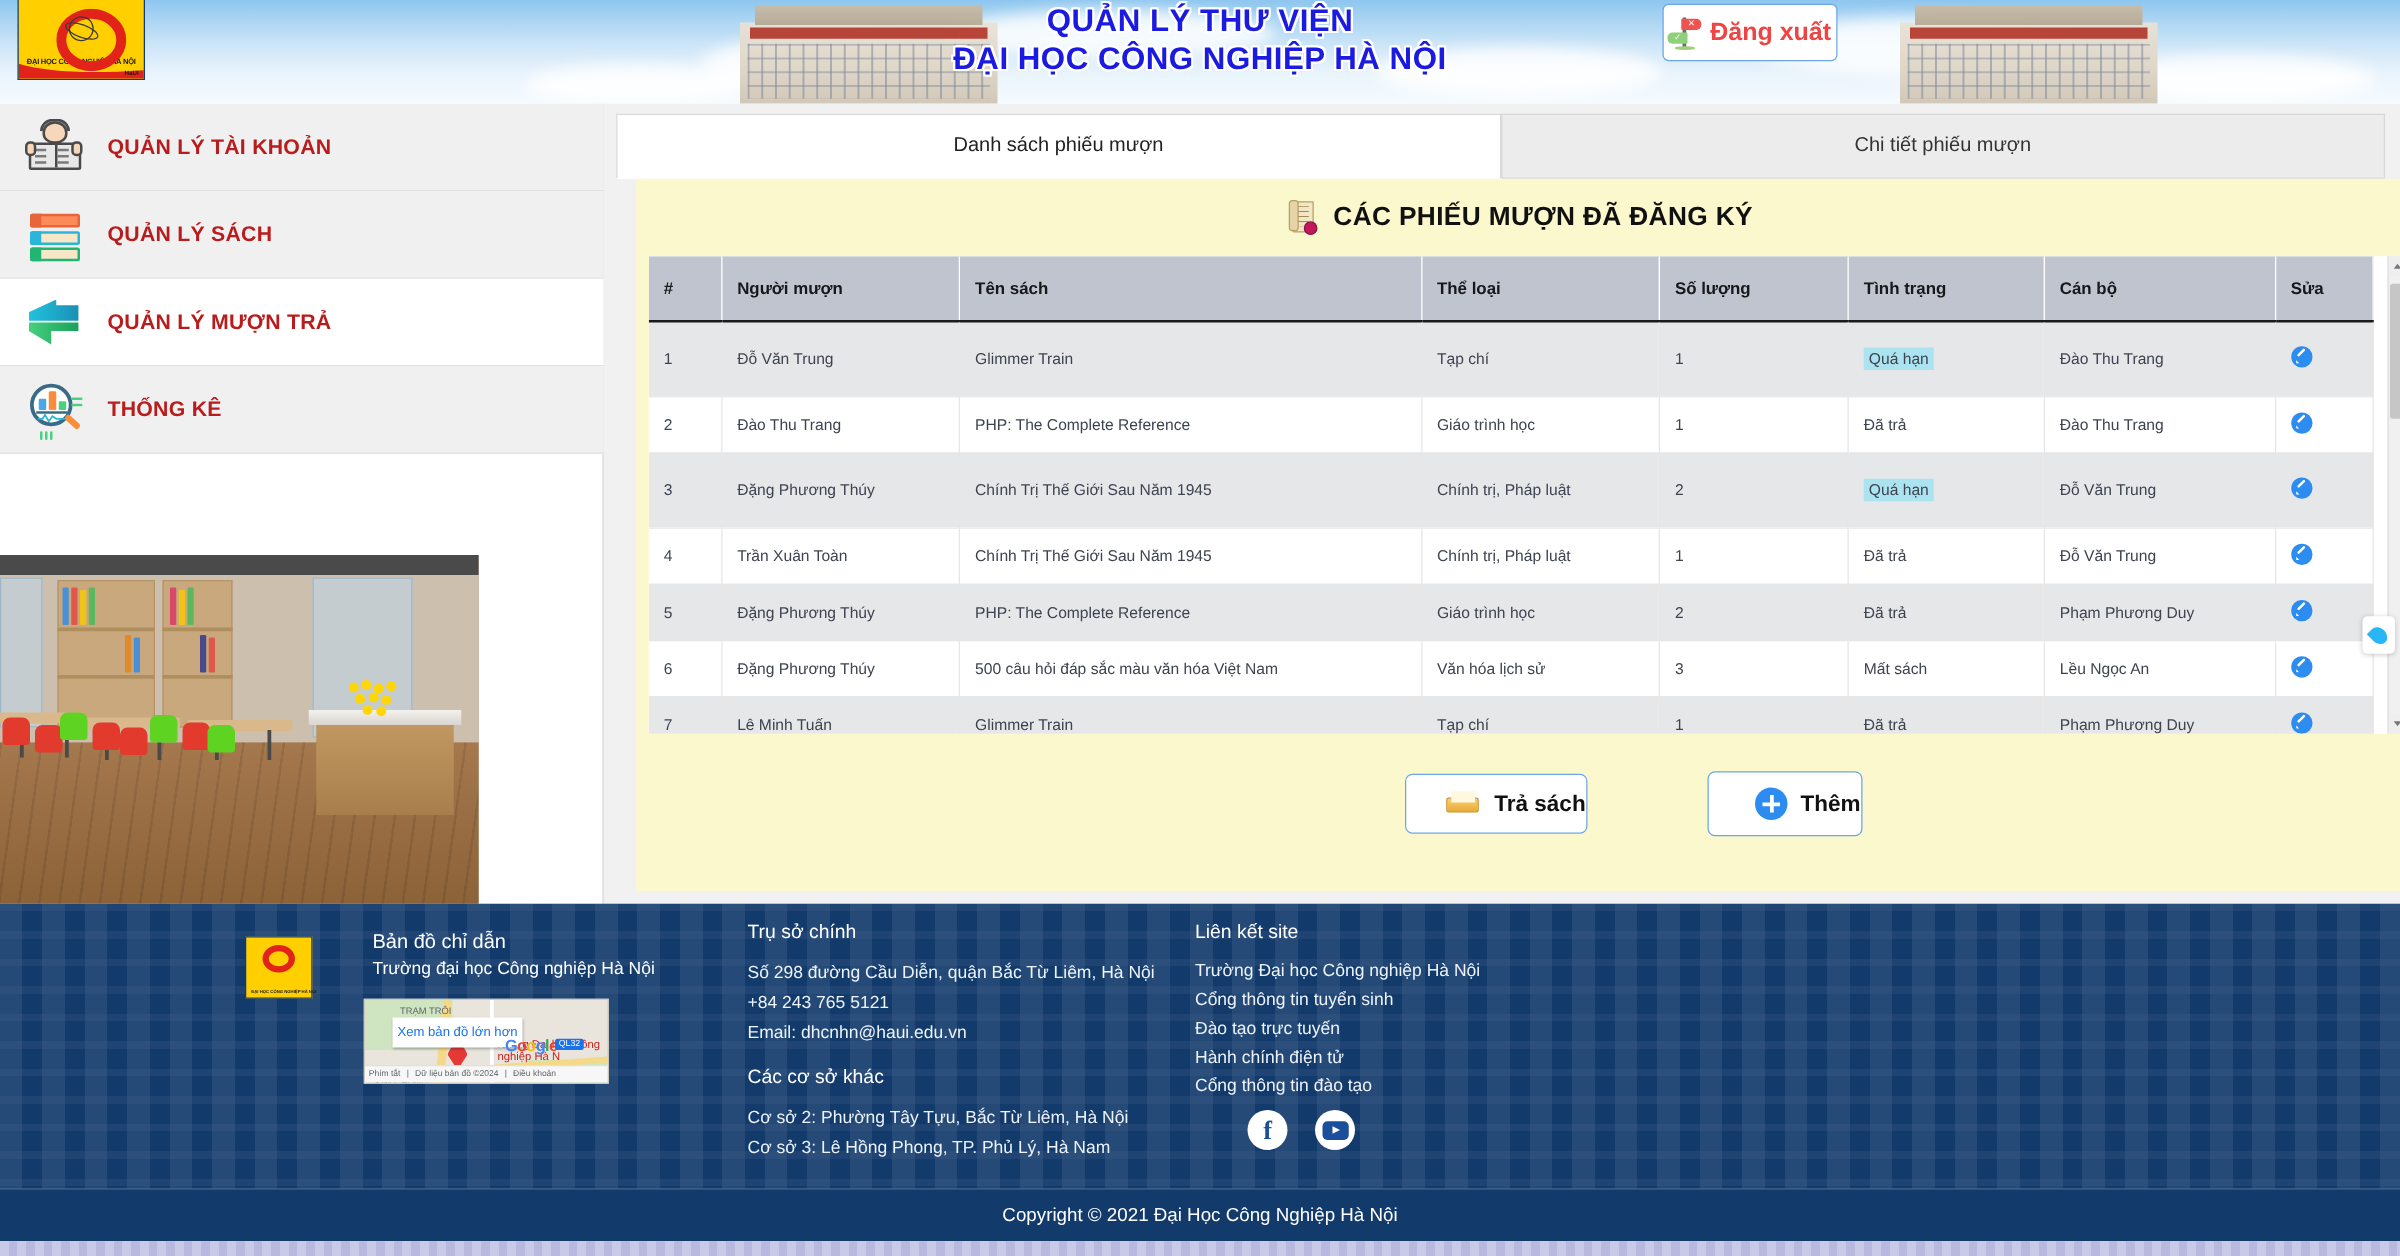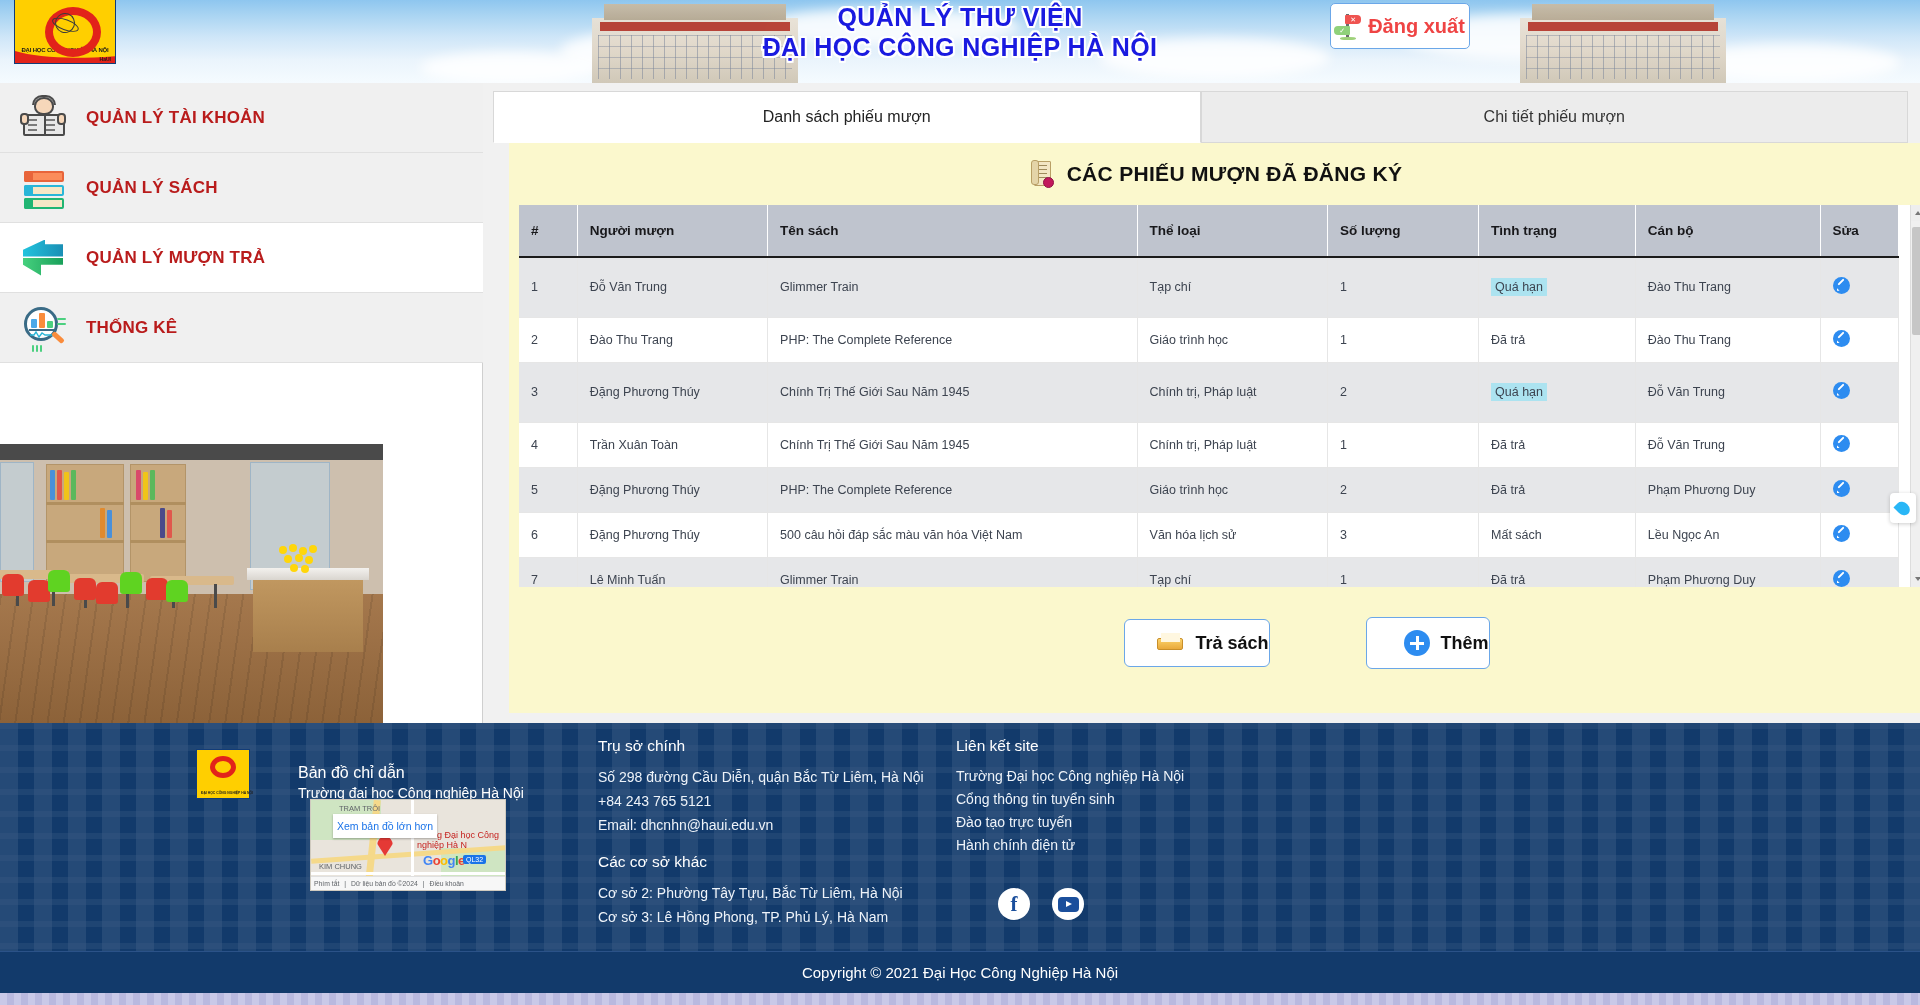--- a/index.html
+++ b/index.html
@@ -242,24 +242,24 @@
     content:""; position:absolute; inset:0; opacity:.16;
     background-image: repeating-linear-gradient(to right, rgba(255,255,255,.5) 0 18px, transparent 18px 34px),
                       repeating-linear-gradient(to bottom, rgba(255,255,255,.35) 0 6px, transparent 6px 22px);
   }
   .f-logo { position:absolute; left:196px; top:26px; width:54px; height:50px; background:#ffcf00;
      border:1px solid #123c78; }
   .f-logo .ring { position:absolute; left:13px; top:6px; width:26px; height:22px; border:5px solid #e2231a;
      border-radius:50%; }
   .f-logo .cap { position:absolute; left:4px; bottom:3px; font-size:3.4px; font-weight:bold; color:#1b1b1b;
      white-space:nowrap; }
-  .f-c1-txt { position:absolute; left:298px; top:22px; width:330px; color:#fff;margin-top:19px; }
+  .f-c1-txt { position:absolute; left:298px; top:22px; width:330px; color:#fff; }
   .f-h { font-size:16px; margin-bottom:3px; }
   .f-sub { font-size:14px; margin-bottom:6px; }
-  .map { position:absolute; left:310px; top:76px; width:196px; height:92px; overflow:hidden;
+  .map { position:absolute; left:291px; top:76px; width:196px; height:68px; overflow:hidden;
      background:#e9e4dc; border:1px solid #cfcabf; }
   .map-road { position:absolute; background:#f5d98a; }
   .map-road2 { position:absolute; background:#ffffff; }
   .map-green { position:absolute; background:#cfe5c2; }
   .map-pin { position:absolute; left:66px; top:36px; width:16px; height:20px; background:#e53935;
      clip-path: polygon(50% 100%, 0 38%, 0 0, 100% 0, 100% 38%); border-radius:50% 50% 0 0; }
   .map-btn { position:absolute; left:22px; top:14px; width:104px; height:24px; background:#fff;
      display:flex; align-items:center; justify-content:center; font-size:10.5px; color:#1a73e8;
      box-shadow:0 1px 2px rgba(0,0,0,.3); cursor:pointer; }
   .map-lbl { position:absolute; font-size:7.5px; color:#5f6368; }
@@ -655,20 +655,21 @@
     <div class="f-line">Cơ sở 2: Phường Tây Tựu, Bắc Từ Liêm, Hà Nội</div>
     <div class="f-line">Cơ sở 3: Lê Hồng Phong, TP. Phủ Lý, Hà Nam</div>
   </div>
 
   <div class="f-col3">
     <div class="f-title">Liên kết site</div>
     <a class="f-link">Trường Đại học Công nghiệp Hà Nội</a>
     <a class="f-link">Cổng thông tin tuyển sinh</a>
     <a class="f-link">Đào tạo trực tuyến</a>
     <a class="f-link">Hành chính điện tử</a>
+    <a class="f-link">Cổng thông tin đào tạo</a>
   </div>
 
   <div class="socials">
     <div class="soc">
         <span class="soc-f">f</span>
       </div>
     <div class="soc">
         <span class="yt-box"></span>
       </div>
   </div>

